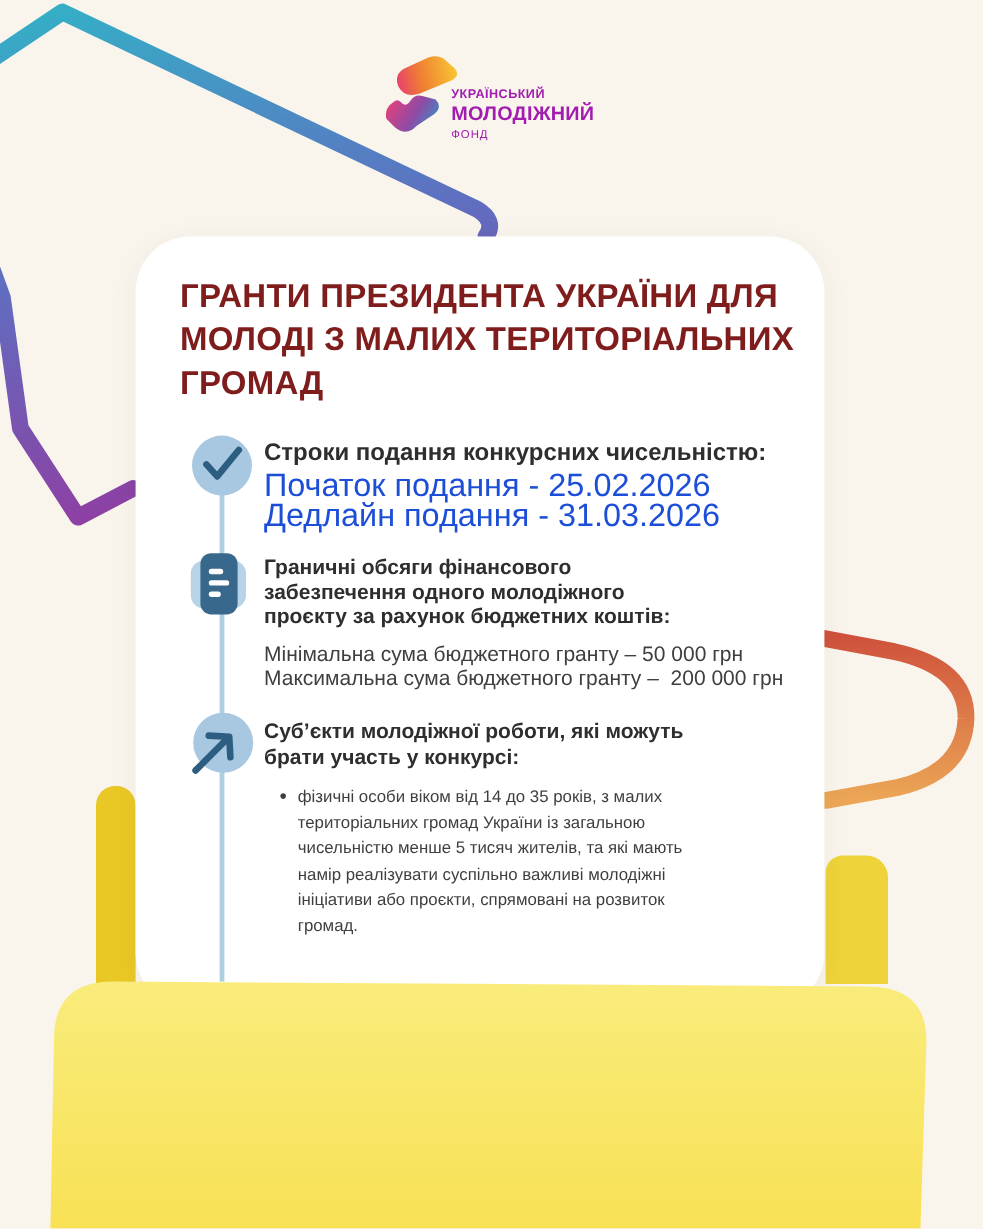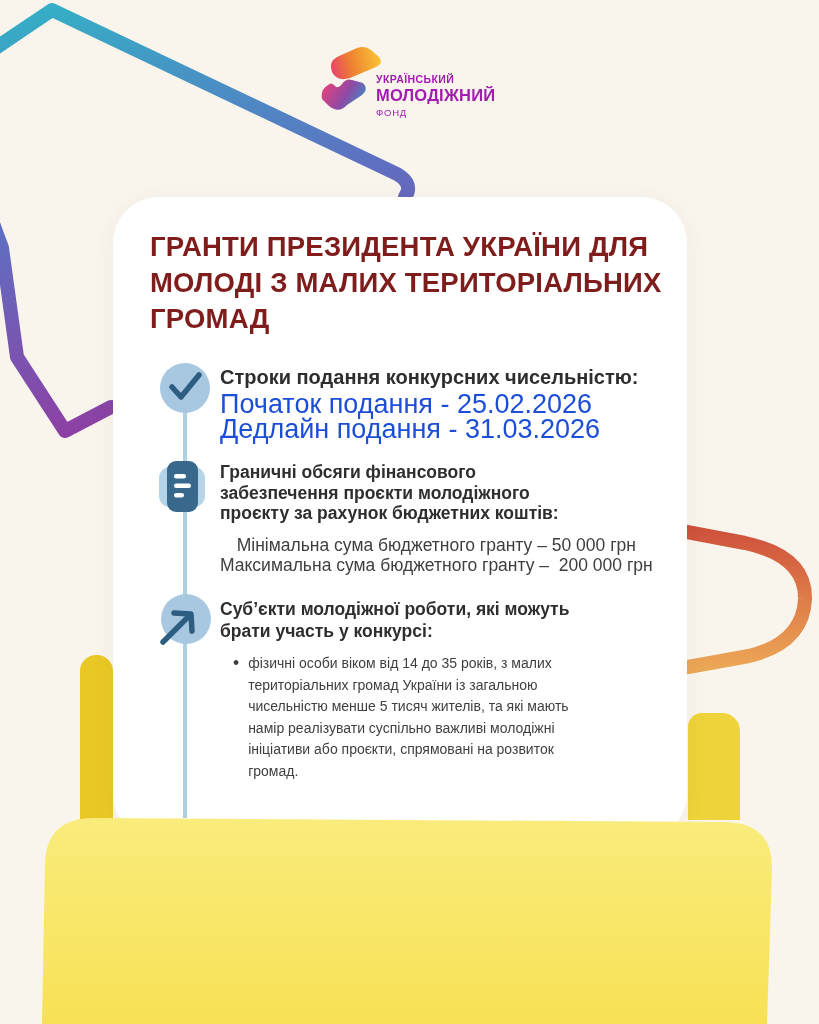--- a/index.html
+++ b/index.html
@@ -65,21 +65,21 @@
     width: 819px; height: 1024px;
     pointer-events: none;
   }
   .section { position: absolute; left: 220px; }
   .section .heading { font-weight: 700; color: #2e2e2e; }
   .sec-1 { top: 365px; }
   .sec-1 .heading { font-size: 20px; line-height: 25px; margin-bottom: 2px; }
   .sec-1 .line { font-size: 27px; line-height: 25px; color: #1d4ed8; }
   .sec-2 { top: 462px; }
   .sec-2 .heading { font-size: 17.5px; line-height: 20.5px; max-width: 352px; }
-  .sec-2 .values { margin-top: 11px; text-align: center; }
+  .sec-2 .values { margin-top: 11px; }
   .sec-2 .line { font-size: 17.5px; line-height: 20.5px; white-space: pre-wrap; color: #3f3f3f; }
   .sec-3 { top: 598px; }
   .sec-3 .heading { font-size: 17.5px; line-height: 22px; max-width: 365px; }
   .sec-3 .bullet-row { margin-top: 11px; padding-left: 13px; display: flex; gap: 9px; }
   .sec-3 .bullet-dot { font-size: 17.5px; line-height: 21.5px; color: #3f3f3f; }
   .sec-3 .bullet-text { font-size: 14px; line-height: 21.5px; width: 324px; color: #3f3f3f; }
 </style>
 </head>
 <body>
 
@@ -164,21 +164,21 @@
     </g>
   </svg>
 
   <div class="section sec-1">
     <div class="heading">Строки подання конкурсних чисельністю:</div>
     <div class="line">Початок подання - 25.02.2026</div>
     <div class="line">Дедлайн подання - 31.03.2026</div>
   </div>
 
   <div class="section sec-2">
-    <div class="heading">Граничні обсяги фінансового забезпечення проєкти молодіжного проєкту за рахунок бюджетних коштів:</div>
+    <div class="heading">Граничні обсяги фінансового забезпечення одного молодіжного проєкту за рахунок бюджетних коштів:</div>
     <div class="values">
       <div class="line">Мінімальна сума бюджетного гранту – 50 000 грн</div>
       <div class="line">Максимальна сума бюджетного гранту –  200 000 грн</div>
     </div>
   </div>
 
   <div class="section sec-3">
     <div class="heading">Суб’єкти молодіжної роботи, які можуть брати участь у конкурсі:</div>
     <div class="bullet-row">
       <span class="bullet-dot">•</span>

